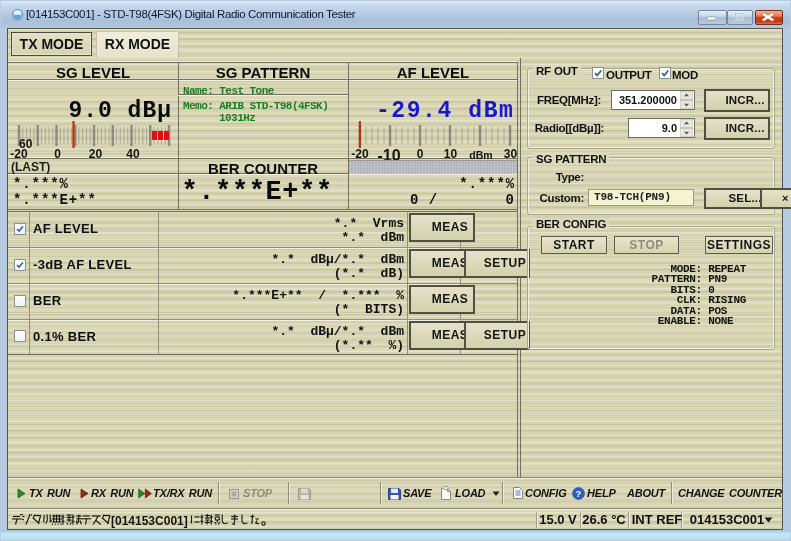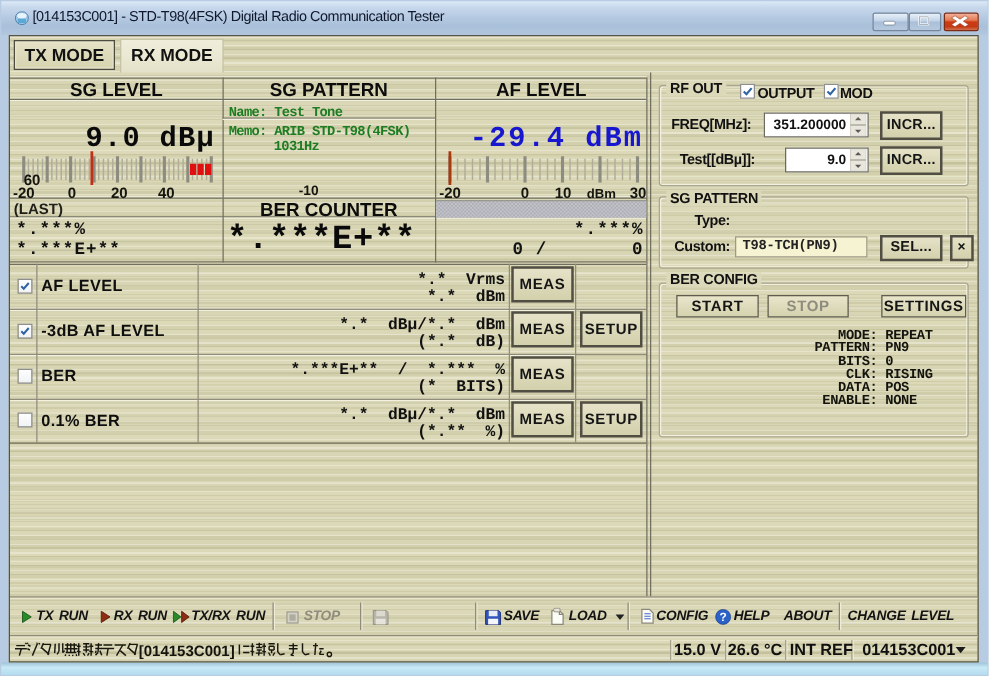--- a/index.html
+++ b/index.html
@@ -22,21 +22,21 @@
  background:linear-gradient(180deg,#e4e1c6,#d6d3b0);text-align:center;line-height:22px;font-weight:bold;font-size:14px;color:#111;}
 #tabRX{position:absolute;left:88px;top:2px;width:81px;height:26px;border:1px solid #c6c3a6;border-bottom:none;
  background:linear-gradient(180deg,#f0eedb,#e5e2ca);text-align:center;line-height:25px;font-weight:bold;font-size:14px;color:#111;}
 .hline{position:absolute;background:#71705f;height:1px;}
 .vline{position:absolute;background:#71705f;width:1px;}
 .hlight{position:absolute;background:#f2f0de;height:1px;}
 .hmid{position:absolute;background:#8f8d7b;height:1px;}
 .vmid{position:absolute;background:#8f8d7b;width:1px;}
 .cb{position:absolute;width:10px;height:10px;background:linear-gradient(180deg,#fdfdfd,#f0f3f5);border:1px solid #8e8f8f;}
 .mbtn{position:absolute;border:2px solid #514f44;background:linear-gradient(180deg,#e5e2c8,#d3d0ac);
- font-weight:bold;font-size:12px;letter-spacing:0.5px;color:#151515;text-align:center;}
+ font-weight:bold;font-size:12px;letter-spacing:0.5px;color:#151515;text-align:center;padding-left:16px;}
 .gbox{position:absolute;border:1px solid #a9a68e;box-shadow:1px 1px 0 #f2f0de inset,-1px -1px 0 #f2f0de inset;border-radius:3px;}
 .glabel{position:absolute;font-weight:bold;font-size:11.5px;letter-spacing:-0.2px;color:#111;white-space:nowrap;}
 .rbtn{position:absolute;border:1px solid #5d5c4e;background:linear-gradient(180deg,#e8e5cc,#d5d2ae);
  font-weight:bold;font-size:12px;letter-spacing:0.5px;color:#151515;text-align:center;}
 .input{position:absolute;background:#fff;border:1px solid #6c6b5e;}
 #toolbar{position:absolute;left:0px;top:448px;width:774px;height:30px;border-top:1px solid #8f8d7a;box-shadow:0 1px 0 #eeecd9 inset;}
 .titem{position:absolute;top:0;height:30px;line-height:31px;font-weight:bold;font-style:italic;font-size:11px;letter-spacing:-0.2px;word-spacing:1.6px;color:#131313;white-space:nowrap;}
 .tdis{color:#8e8c7c;}
 .tsep{position:absolute;top:4px;height:22px;width:1px;background:#8f8d7a;box-shadow:1px 0 0 #eeecd9;}
 #statusbar{position:absolute;left:0;top:479px;width:774px;height:21px;border-top:1px solid #8f8d7a;box-shadow:0 1px 0 #eeecd9 inset;}
@@ -184,21 +184,21 @@
         <rect x="125.40" y="8" width="1.2" height="17" fill="#b0ae9a"></rect>
         <rect x="130.75" y="6" width="2.5" height="21" fill="#8d8c80"></rect>
         <rect x="137.40" y="8" width="1.2" height="17" fill="#b0ae9a"></rect>
         <rect x="143.40" y="8" width="1.2" height="17" fill="#b0ae9a"></rect>
         <rect x="149.40" y="8" width="1.2" height="17" fill="#b0ae9a"></rect>
         <rect x="155.40" y="8" width="1.2" height="17" fill="#b0ae9a"></rect>
         <rect x="160.75" y="6" width="2.5" height="21" fill="#8d8c80"></rect>
         <rect x="10.8" y="2" width="2.2" height="27" fill="#a83a10"></rect>
       </svg>
 <div class="abs" style="left:202px;top:118px;width:300px;text-align:center;font-weight:bold;font-size:12px;color:#15150f">-20</div>
-<div class="abs" style="left:231px;top:118px;width:300px;font-weight:bold;font-size:11px;color:#15150f">-10</div>
+<div class="abs" style="left:231px;top:118px;width:300px;text-align:center;font-weight:bold;font-size:16px;color:#15150f">-10</div>
 <div class="abs" style="left:262px;top:118px;width:300px;text-align:center;font-weight:bold;font-size:12px;color:#15150f">0</div>
 <div class="abs" style="left:292.5px;top:118px;width:300px;text-align:center;font-weight:bold;font-size:12px;color:#15150f">10</div>
 <div class="abs" style="left:352.5px;top:118px;width:300px;text-align:center;font-weight:bold;font-size:12px;color:#15150f">30</div>
 <div class="abs" style="left:323px;top:120px;width:300px;text-align:center;font-weight:bold;font-size:10.5px;color:#15150f">dBm</div>
 <div class="abs" style="left:341px;top:131px;width:168px;height:12.5px;background:#b5b6bb;background-image:repeating-conic-gradient(#c3c4ca 0 25%,#aeafb6 0 50%);background-size:3px 3px;border-top:1px solid #98988f;"></div>
 <div class="abs" style="right:267px;top:146.5px;font-family:'Liberation Mono',monospace;font-weight:bold;font-size:14px;letter-spacing:0.9px;color:#111">*.***%</div>
 <div class="abs" style="right:344px;top:163px;font-family:'Liberation Mono',monospace;font-weight:bold;font-size:14px;letter-spacing:0.9px;color:#111;white-space:pre;">0 /</div>
 <div class="abs" style="right:268px;top:163px;font-family:'Liberation Mono',monospace;font-weight:bold;font-size:14px;color:#111">0</div>
 <div class="cb" style="left:6px;top:193.5px">
         <svg width="10" height="10" style="position:absolute;left:0px;top:0px">
@@ -240,21 +240,21 @@
 <div class="abs" style="left:598px;top:39.5px;font-weight:bold;font-size:11.5px;letter-spacing:-0.3px;color:#111">OUTPUT</div>
 <div class="cb" style="left:651px;top:38px;background:#fff">
         <svg width="10" height="10" style="position:absolute;left:0px;top:0px">
           <path d="M2 5.2 L4.2 7.4 L8.3 2.5" stroke="#2f63a4" stroke-width="1.7" fill="none"></path>
         </svg>
       </div>
 <div class="abs" style="left:664px;top:39.5px;font-weight:bold;font-size:11.5px;letter-spacing:-0.3px;color:#111">MOD</div>
 <div class="abs" style="right:181px;top:64.5px;font-weight:bold;font-size:11.5px;letter-spacing:-0.3px;color:#111">FREQ[MHz]:</div>
 <div class="input" style="left:603px;top:61px;width:82px;height:18px"></div>
 <div class="abs" style="right:105px;top:65px;font-weight:bold;font-size:11px;color:#111">351.200000</div>
-<div class="abs" style="right:178px;top:92.5px;font-weight:bold;font-size:11.5px;letter-spacing:-0.3px;color:#111">Test[[dBµ]]:</div>
+<div class="abs" style="right:178px;top:92.5px;font-weight:bold;font-size:11.5px;letter-spacing:-0.3px;color:#111">Radio[[dBµ]]:</div>
 <div class="input" style="left:620px;top:89px;width:65px;height:18px"></div>
 <div class="abs" style="right:105px;top:93px;font-weight:bold;font-size:11px;color:#111">9.0</div>
 <svg class="abs" style="left:671.5px;top:61.5px" width="13" height="18">
 <rect x="0" y="0" width="13" height="8.5" fill="#e9e7dd" stroke="#aaa897" stroke-width="0.6"></rect>
 <rect x="0" y="9.5" width="13" height="8.5" fill="#e9e7dd" stroke="#aaa897" stroke-width="0.6"></rect>
 <path d="M4 5.2 L6.5 2.6 L9 5.2 Z" fill="#5a5a52"></path>
 <path d="M4 12.8 L6.5 15.4 L9 12.8 Z" fill="#5a5a52"></path>
       </svg>
 <svg class="abs" style="left:671.5px;top:89.5px" width="13" height="18">
 <rect x="0" y="0" width="13" height="8.5" fill="#e9e7dd" stroke="#aaa897" stroke-width="0.6"></rect>
@@ -332,21 +332,21 @@
           <path d="M3.5 5 L8.5 5 M3.5 7 L8.5 7 M3.5 9 L8.5 9" stroke="#4466cc" stroke-width="0.9"></path>
         </svg>
 <div class="titem" style="left:517px;">CONFIG</div>
 <svg class="abs" style="left:564px;top:9px" width="13" height="13">
           <circle cx="6.5" cy="6.5" r="6" fill="#2a62c8" stroke="#1a3a80" stroke-width="0.5"></circle>
           <text x="6.5" y="9.8" font-size="9.5" font-weight="bold" font-family="Liberation Sans" fill="#fff" text-anchor="middle">?</text>
         </svg>
 <div class="titem" style="left:579px;">HELP</div>
 <div class="titem" style="left:619px;">ABOUT</div>
 <div class="tsep" style="left:663px"></div>
-<div class="titem" style="left:670px;">CHANGE LEVEL</div>
+<div class="titem" style="left:670px;">CHANGE COUNTER</div>
 </div>
 <div id="statusbar">
 <svg class="abs" style="left:4px;top:4.5px" width="260" height="13">
           <line x1="1.0" y1="2.5" x2="8.0" y2="2.5" stroke="#18180f" stroke-width="1.15"></line>
           <line x1="0.0" y1="5.0" x2="9.5" y2="5.0" stroke="#18180f" stroke-width="1.15"></line>
           <line x1="5.0" y1="5.0" x2="3.5" y2="10.5" stroke="#18180f" stroke-width="1.15"></line>
           <line x1="8.2" y1="0.2" x2="9.2" y2="1.2" stroke="#18180f" stroke-width="1.15"></line>
           <line x1="9.5" y1="0.0" x2="10.5" y2="1.0" stroke="#18180f" stroke-width="1.15"></line>
           <line x1="10.4" y1="2.0" x2="12.4" y2="3.0" stroke="#18180f" stroke-width="1.15"></line>
           <line x1="9.9" y1="5.0" x2="11.9" y2="6.0" stroke="#18180f" stroke-width="1.15"></line>

